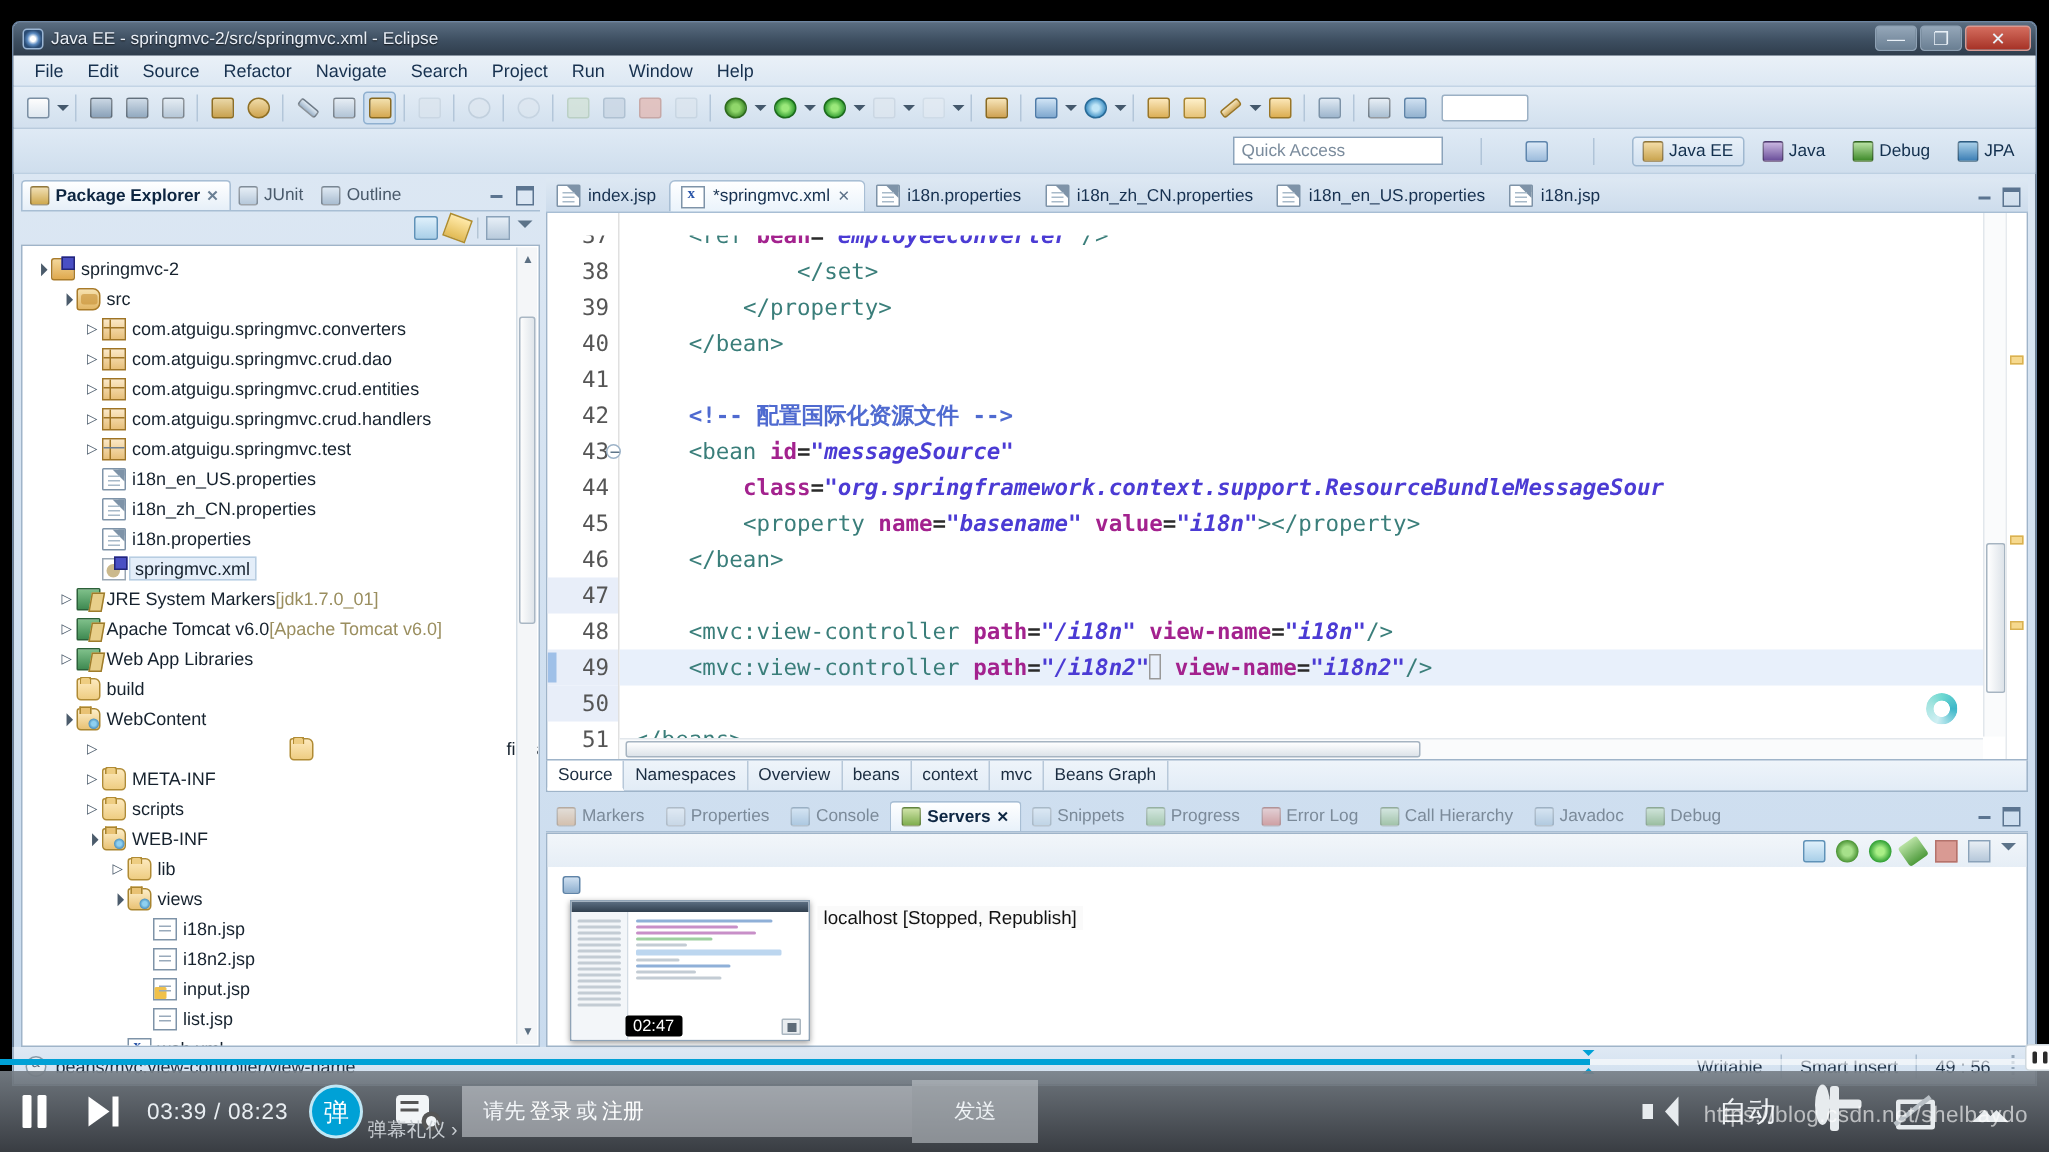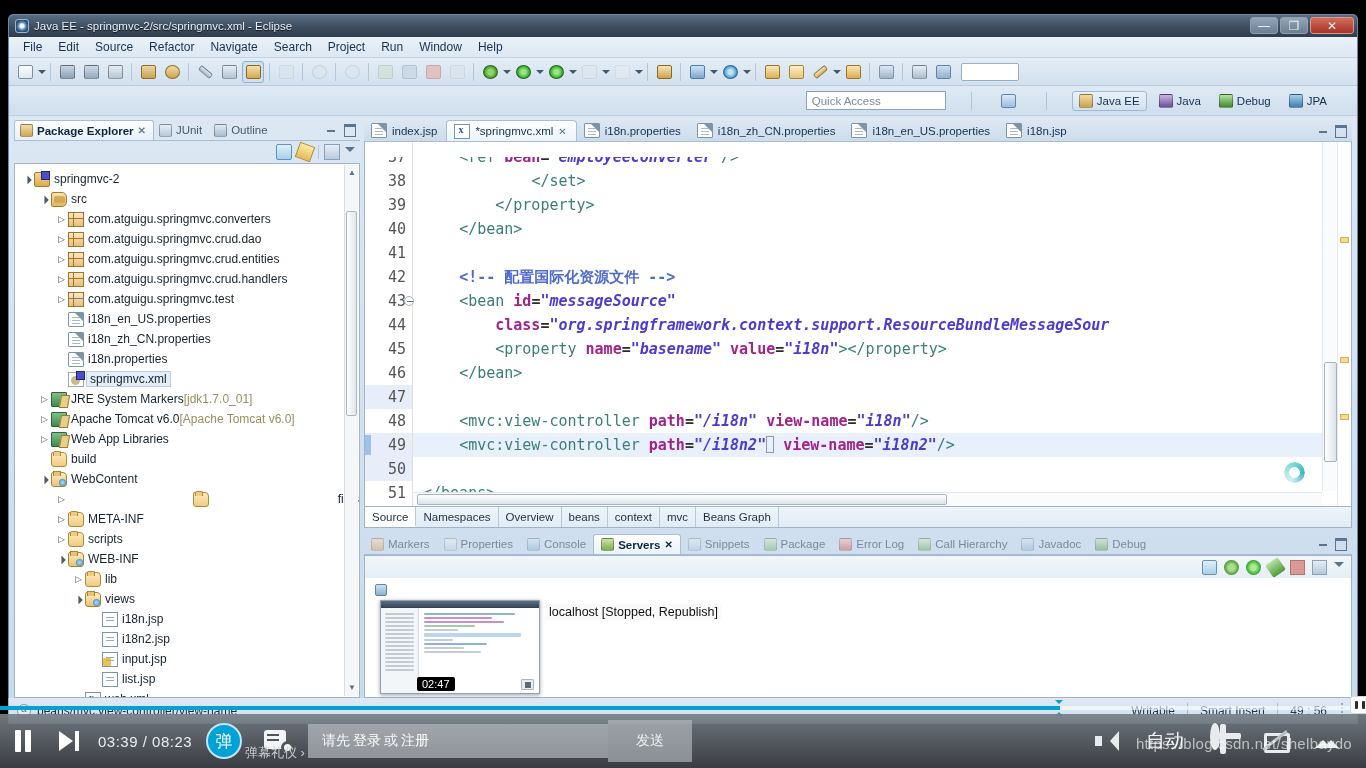--- a/index.html
+++ b/index.html
@@ -67,21 +67,21 @@
   .tarrow::after { content: ""; border: 4px solid transparent; border-top-color: #44586c; margin-top: 4px; }
   .sq { width: 15px; height: 14px; border-radius: 2px; border: 1px solid rgba(0,0,0,.35); }
   .tb-combo {
     width: 58px; height: 18px; background: #fff; border: 1px solid #9bb0c4;
     margin-left: 6px; border-radius: 2px;
   }
 
   
   .qarow {
     height: 30px; display: flex; align-items: center; justify-content: flex-end;
-    background: linear-gradient(#dfeaf5, #cfdeed); padding-right: 24px; gap: 22px;
+    background: linear-gradient(#dfeaf5, #cfdeed); padding-right: 8px; gap: 22px;
     border-bottom: 1px solid #bdd0e2;
   }
   .qa-input {
     width: 140px; height: 19px; background: #fff; border: 1px solid #8ba3bb;
     font-size: 11.5px; color: #7b8c9d; padding: 0 5px; line-height: 18px;
   }
   .qa-sep { width: 1px; height: 18px; background: #b0c4d8; margin: 0 3px; }
   .persp {
     display: flex; align-items: center; gap: 4px; font-size: 11.5px;
     color: #13304e; padding: 2px 6px; border-radius: 3px; white-space: nowrap;
@@ -811,21 +811,21 @@
                 <span style="width: 13px; height: 13px; display: inline-block; border-radius: 2px; border: 1px solid rgba(0, 0, 0, 0.25); background: linear-gradient(rgb(207, 227, 168), rgb(127, 174, 79)); opacity: 1;"></span>
                 <span>Servers</span>
                 <span class="x" style="font-size: 10px;">✕</span>
               </div>
               <div class="btab">
                 <span style="width: 13px; height: 13px; display: inline-block; border-radius: 2px; border: 1px solid rgba(0, 0, 0, 0.25); background: linear-gradient(rgb(230, 240, 248), rgb(182, 205, 223)); opacity: 0.55;"></span>
                 <span>Snippets</span>
               </div>
               <div class="btab">
                 <span style="width: 13px; height: 13px; display: inline-block; border-radius: 2px; border: 1px solid rgba(0, 0, 0, 0.25); background: linear-gradient(rgb(214, 236, 210), rgb(135, 185, 127)); opacity: 0.55;"></span>
-                <span>Package</span>
+                <span>Progress</span>
               </div>
               <div class="btab">
                 <span style="width: 13px; height: 13px; display: inline-block; border-radius: 2px; border: 1px solid rgba(0, 0, 0, 0.25); background: linear-gradient(rgb(243, 196, 192), rgb(207, 111, 104)); opacity: 0.55;"></span>
                 <span>Error Log</span>
               </div>
               <div class="btab">
                 <span style="width: 13px; height: 13px; display: inline-block; border-radius: 2px; border: 1px solid rgba(0, 0, 0, 0.25); background: linear-gradient(rgb(216, 236, 212), rgb(127, 174, 114)); opacity: 0.55;"></span>
                 <span>Call Hierarchy</span>
               </div>
               <div class="btab">

